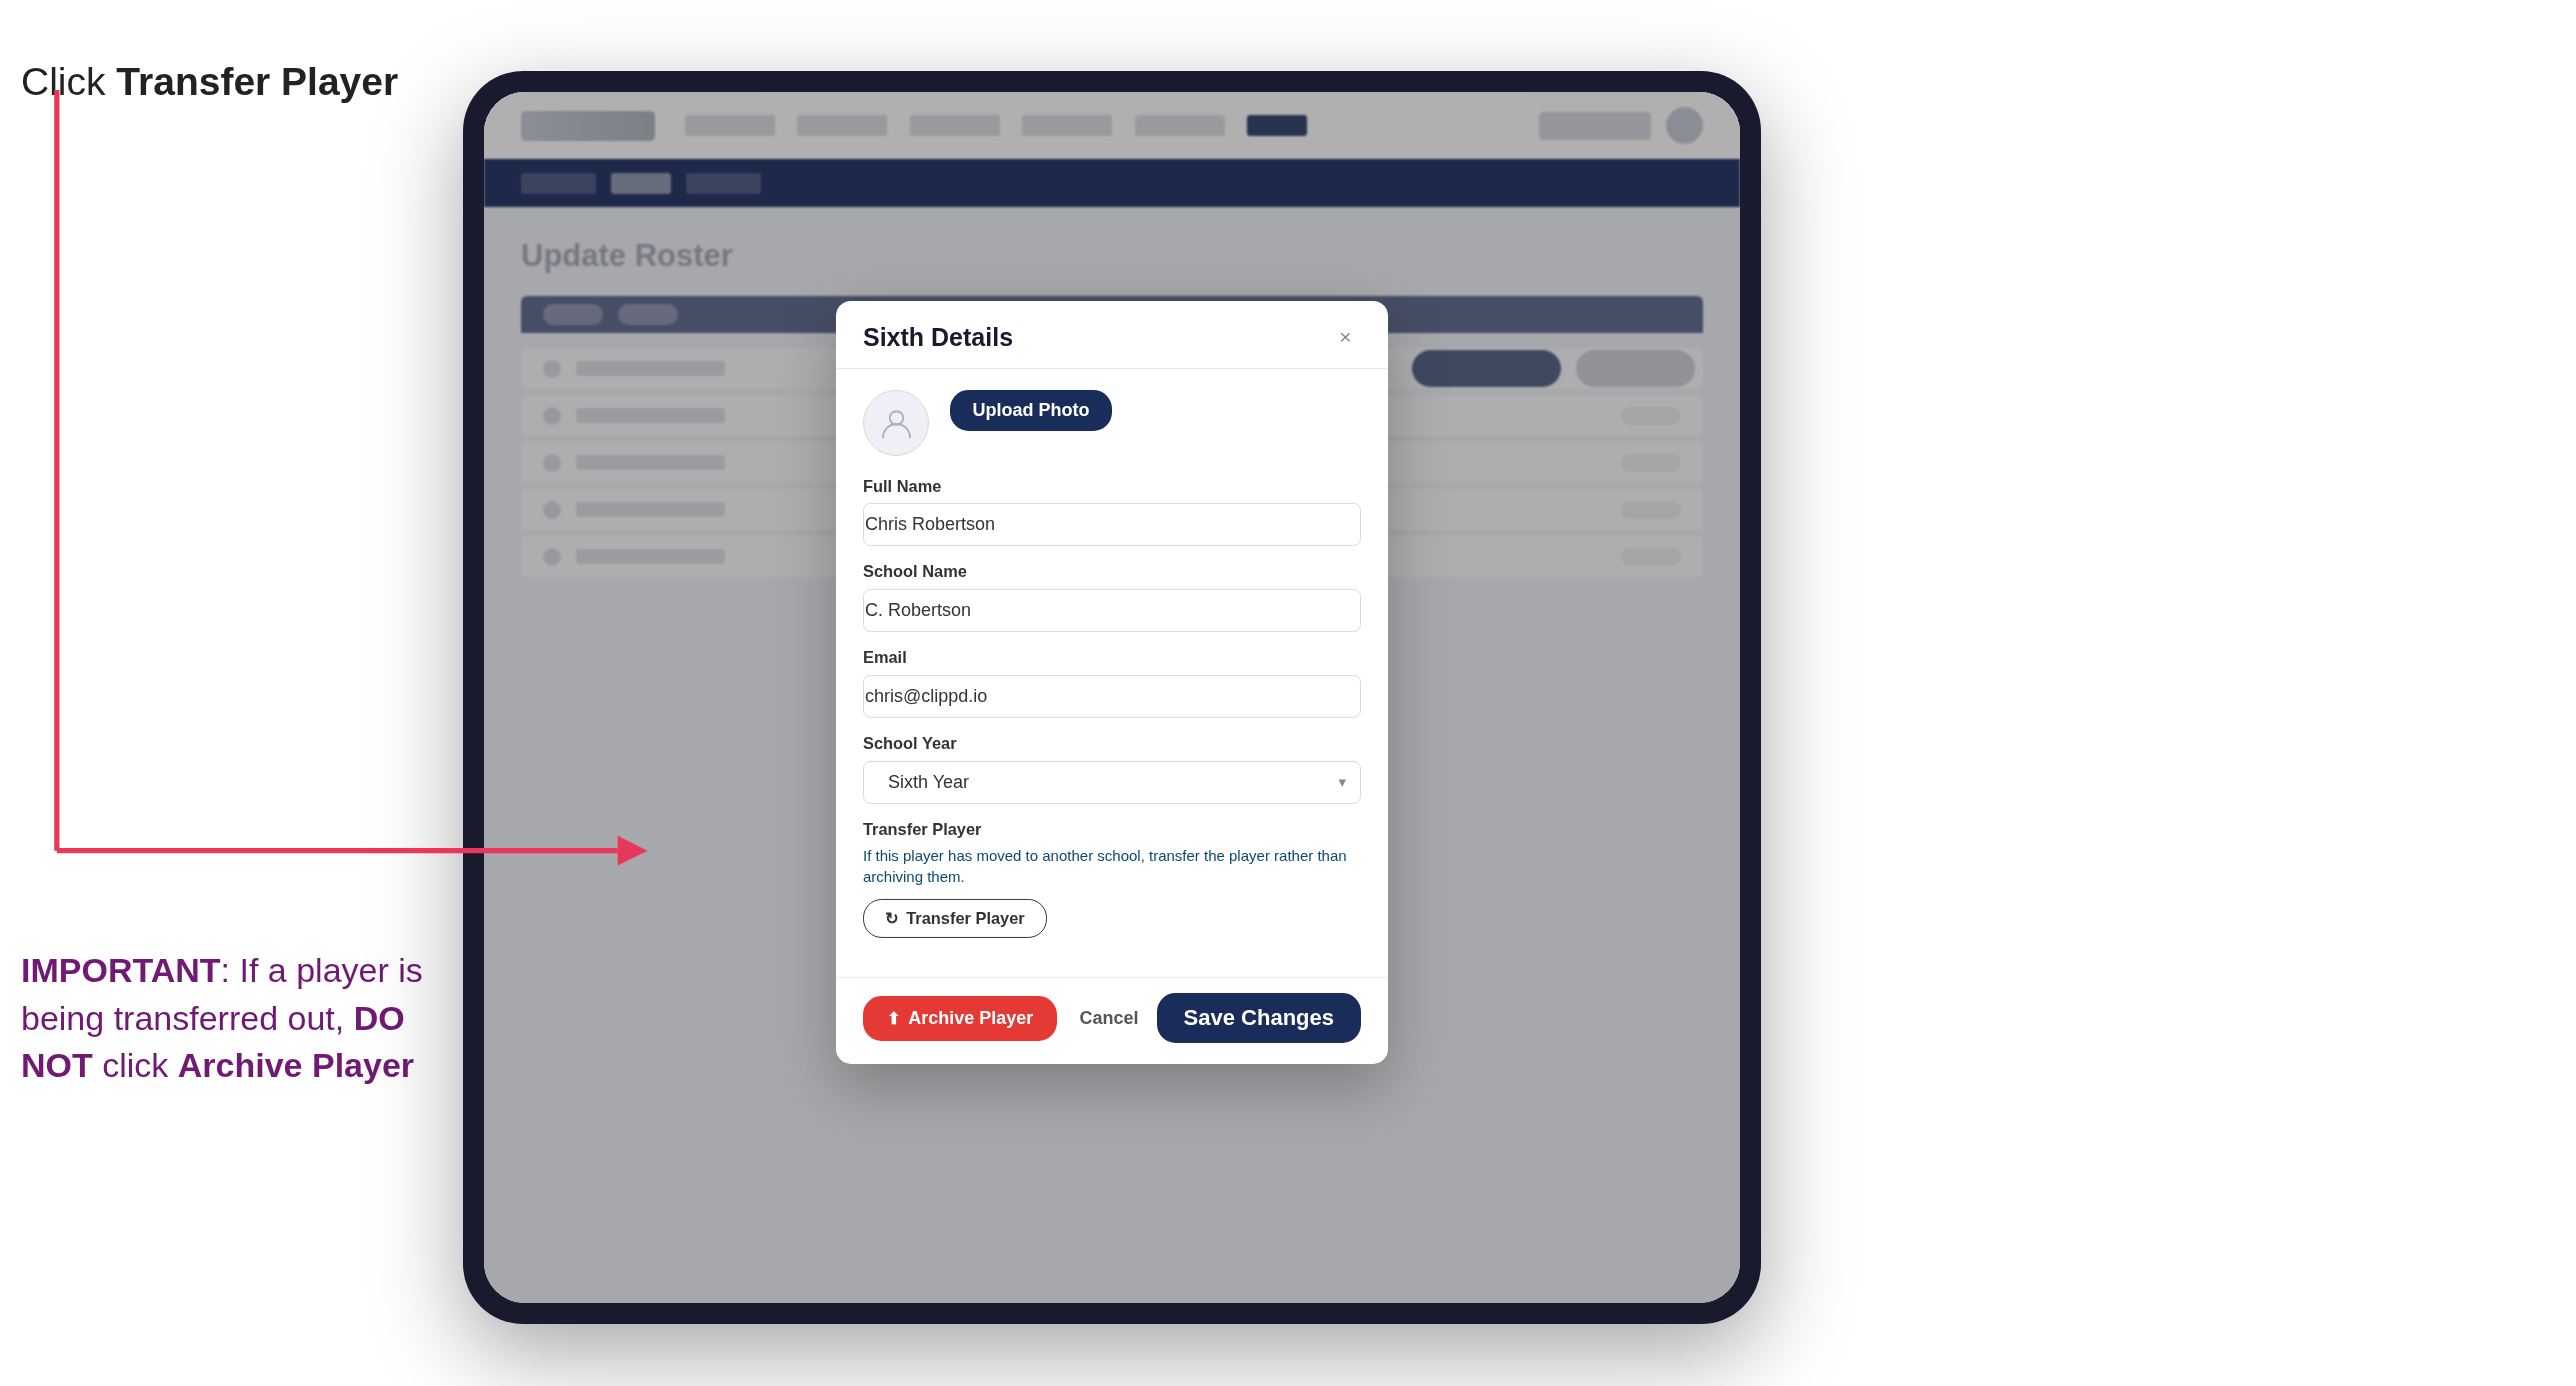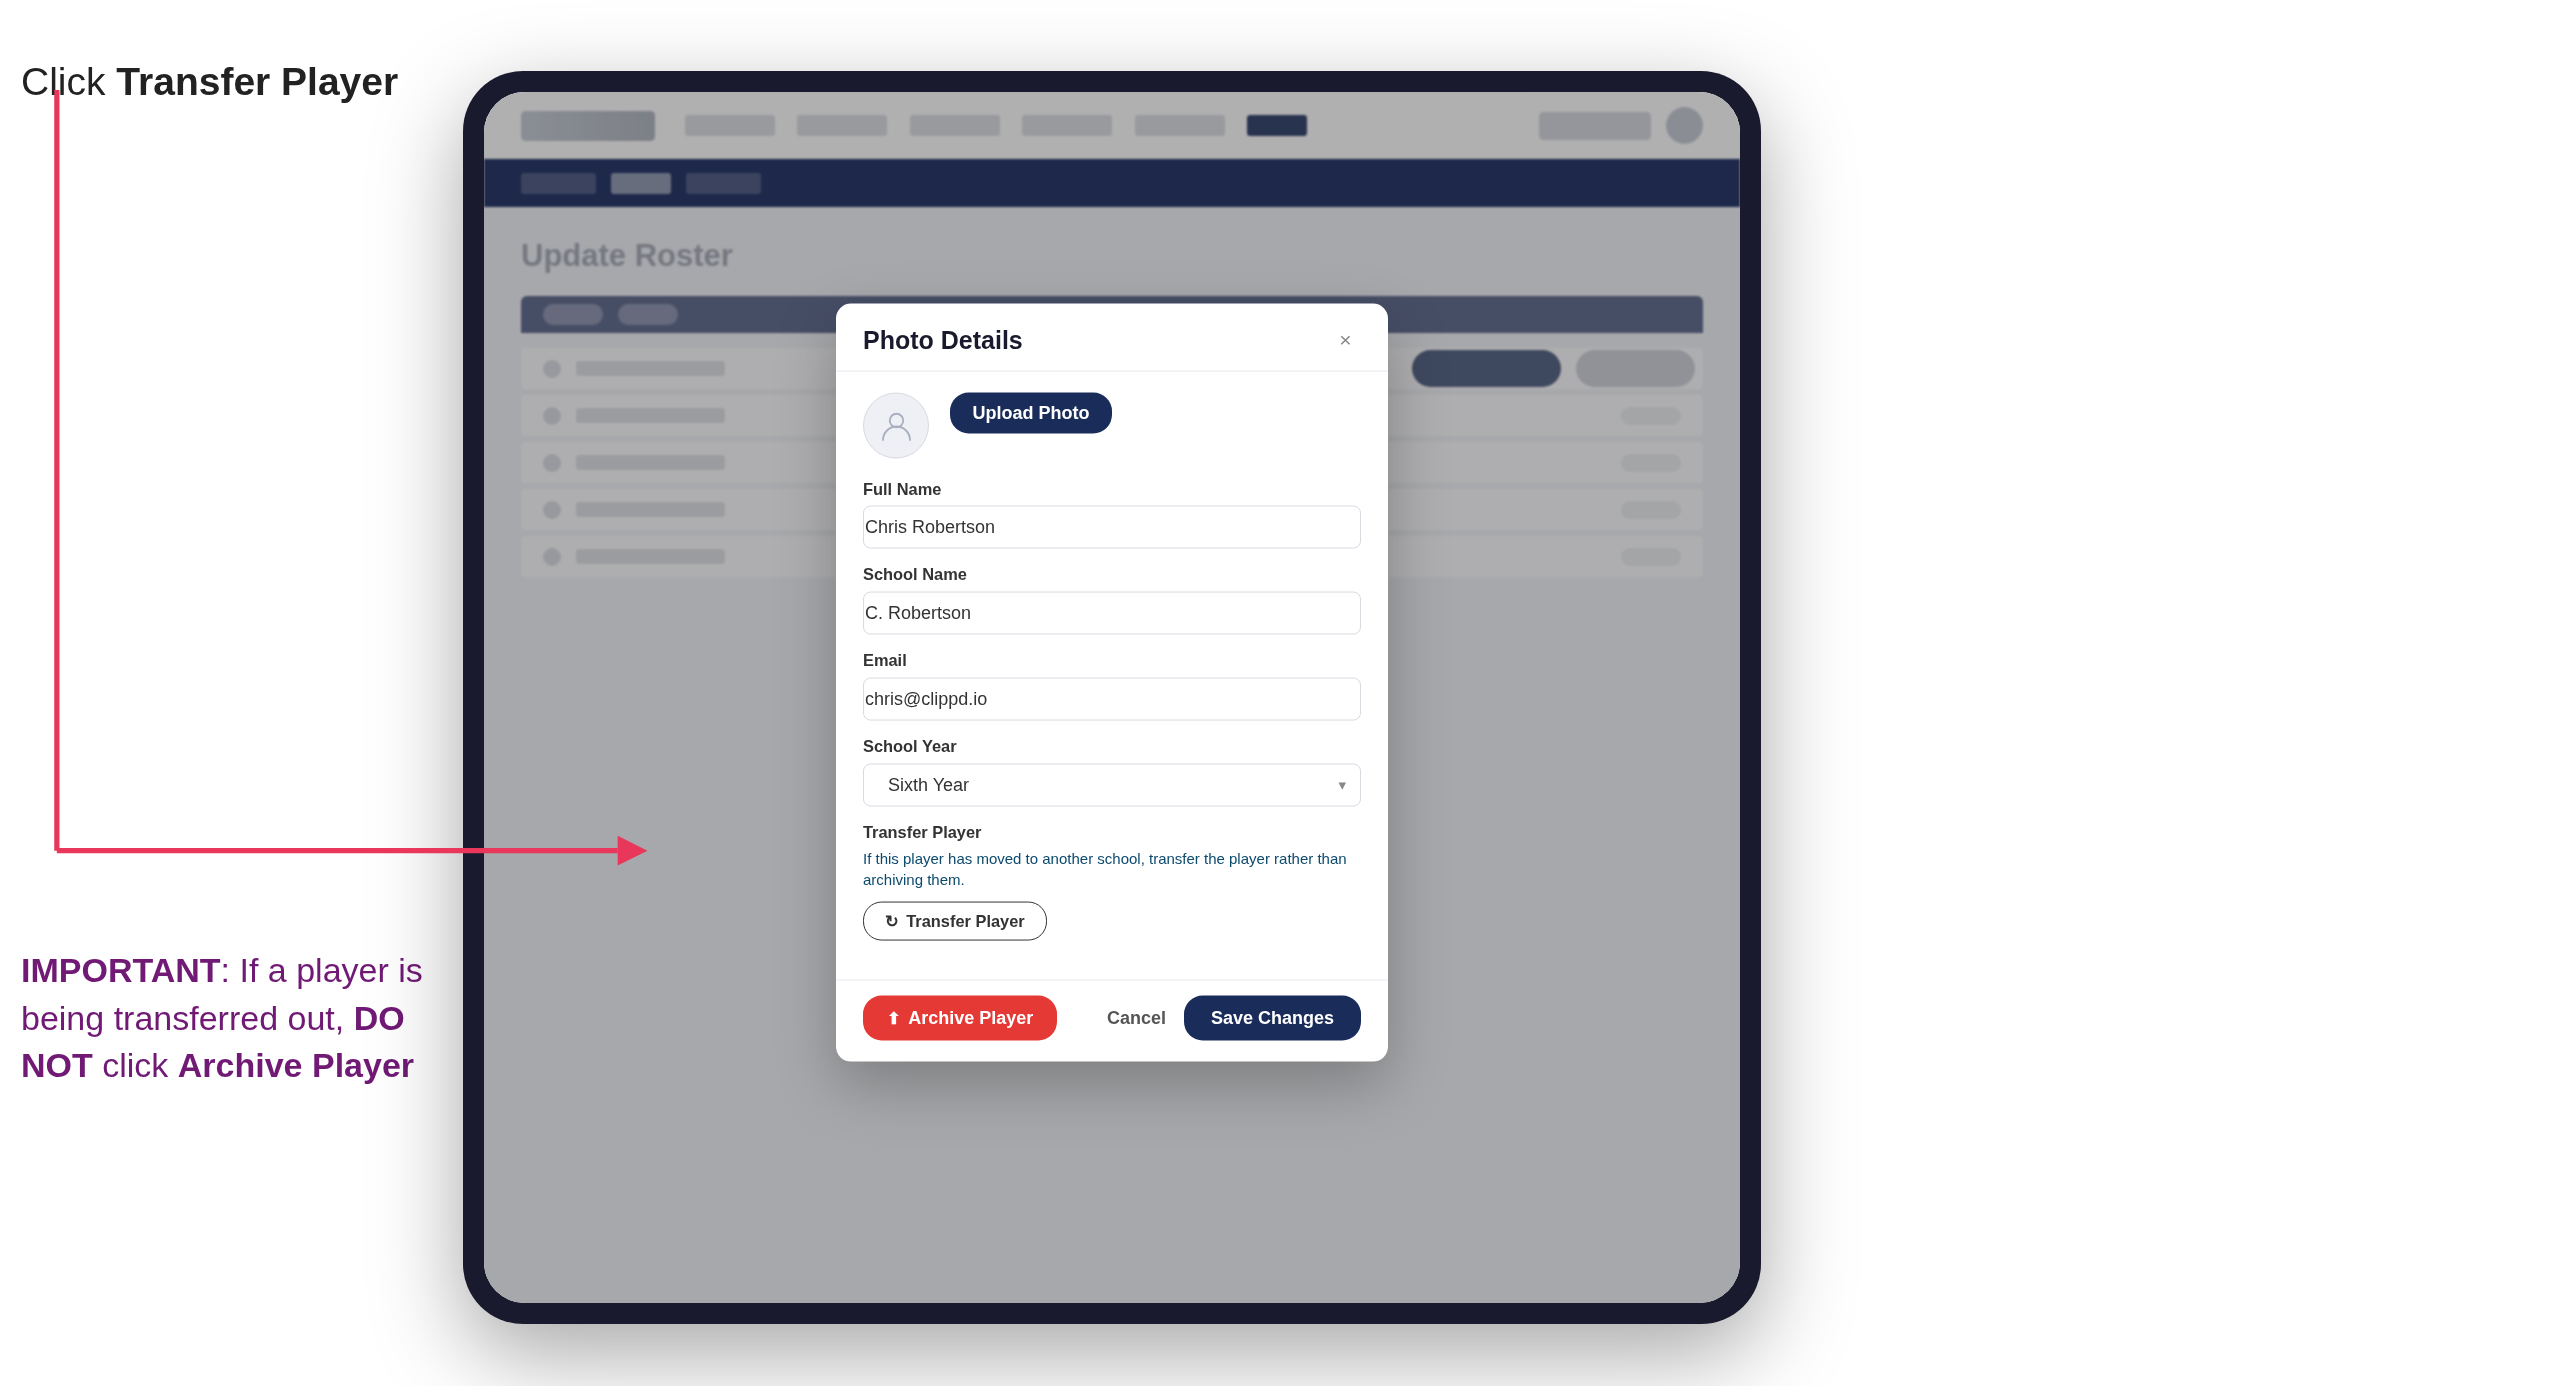--- a/index.html
+++ b/index.html
@@ -456,21 +456,21 @@
       cursor: pointer;
       font-weight: 700;
     }
 
     .save-btn {
       background: #1a2d5a;
       color: #fff;
       border: none;
       border-radius: 18.7px;
       padding: 12px 27px;
-      font-size: 18px;
+      font-size: 22px;
       font-weight: 600;
       cursor: pointer;
     }
 
     
     .red-arrow-svg {
       position: absolute;
       top: 90px;
       left: 21px;
       width: 634px;
@@ -567,21 +567,21 @@
           <div class="right-btn"></div>
           <div class="right-btn2"></div>
         </div>
       </div>
     </div>
 
     <div class="modal-overlay">
       <div class="modal">
 
         <div class="modal-header">
-          <span class="modal-title">Photo Details</span>
+          <span class="modal-title">Sixth Details</span>
           <button class="modal-close">×</button>
         </div>
 
         <div class="modal-body">
 
           <div class="photo-row">
             <div class="photo-avatar">
               <svg width="33" height="33" viewBox="0 0 44 44" fill="none">
                 <circle cx="22" cy="16" r="9" stroke="#aab0c0" stroke-width="2.5" fill="none"></circle>
                 <path d="M4 42c0-9.94 8.06-18 18-18s18 8.06 18 18" stroke="#aab0c0" stroke-width="2.5" fill="none" stroke-linecap="round"></path>

